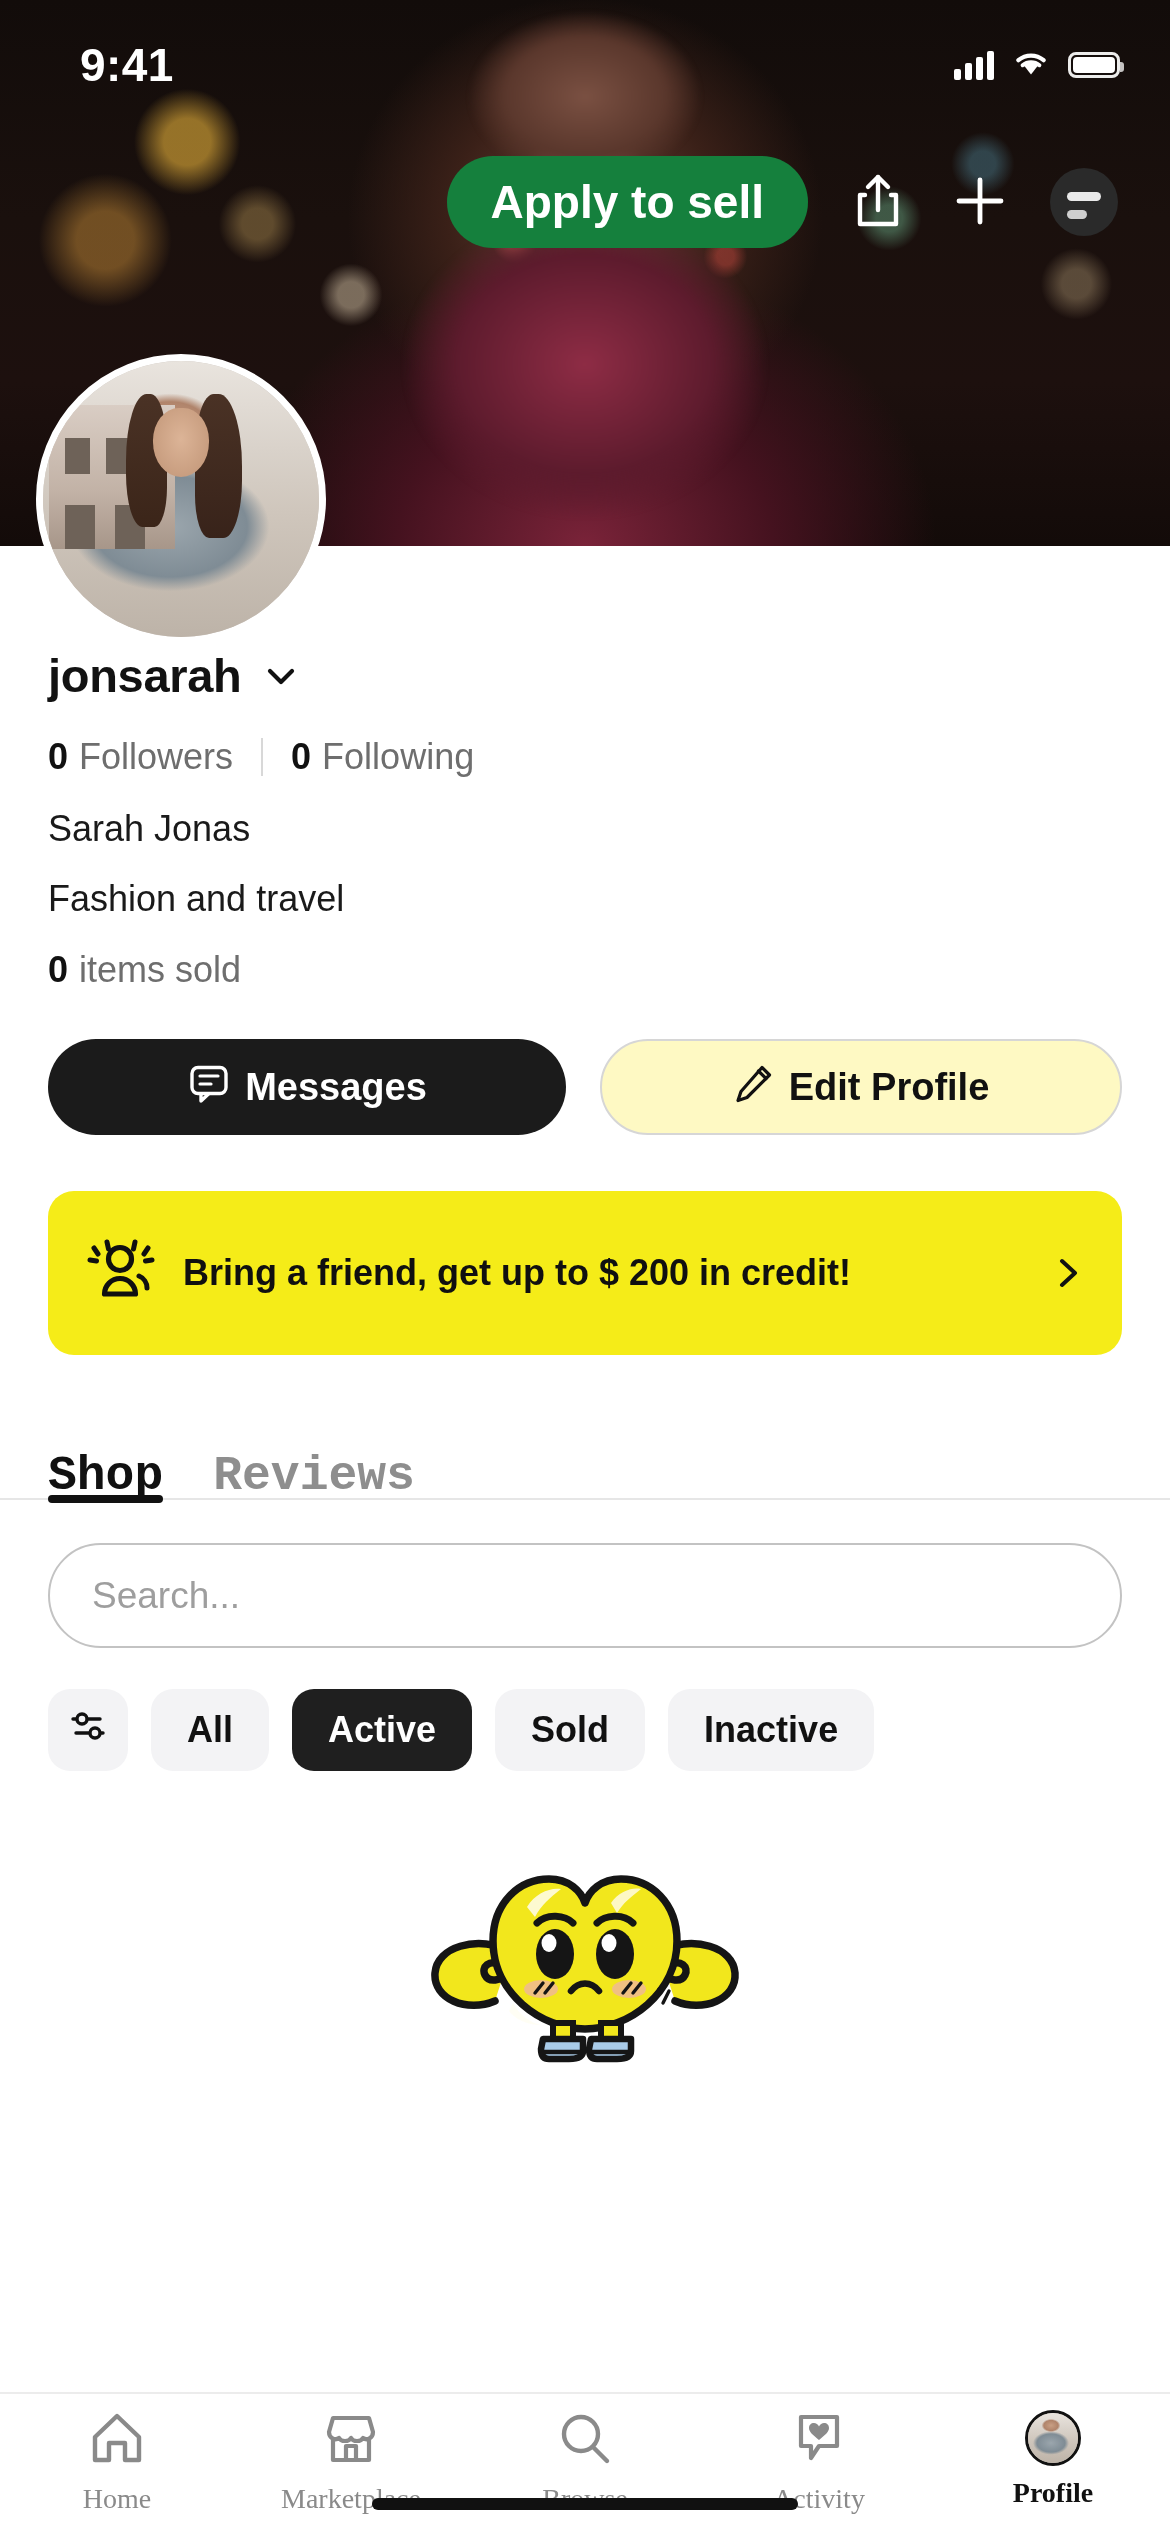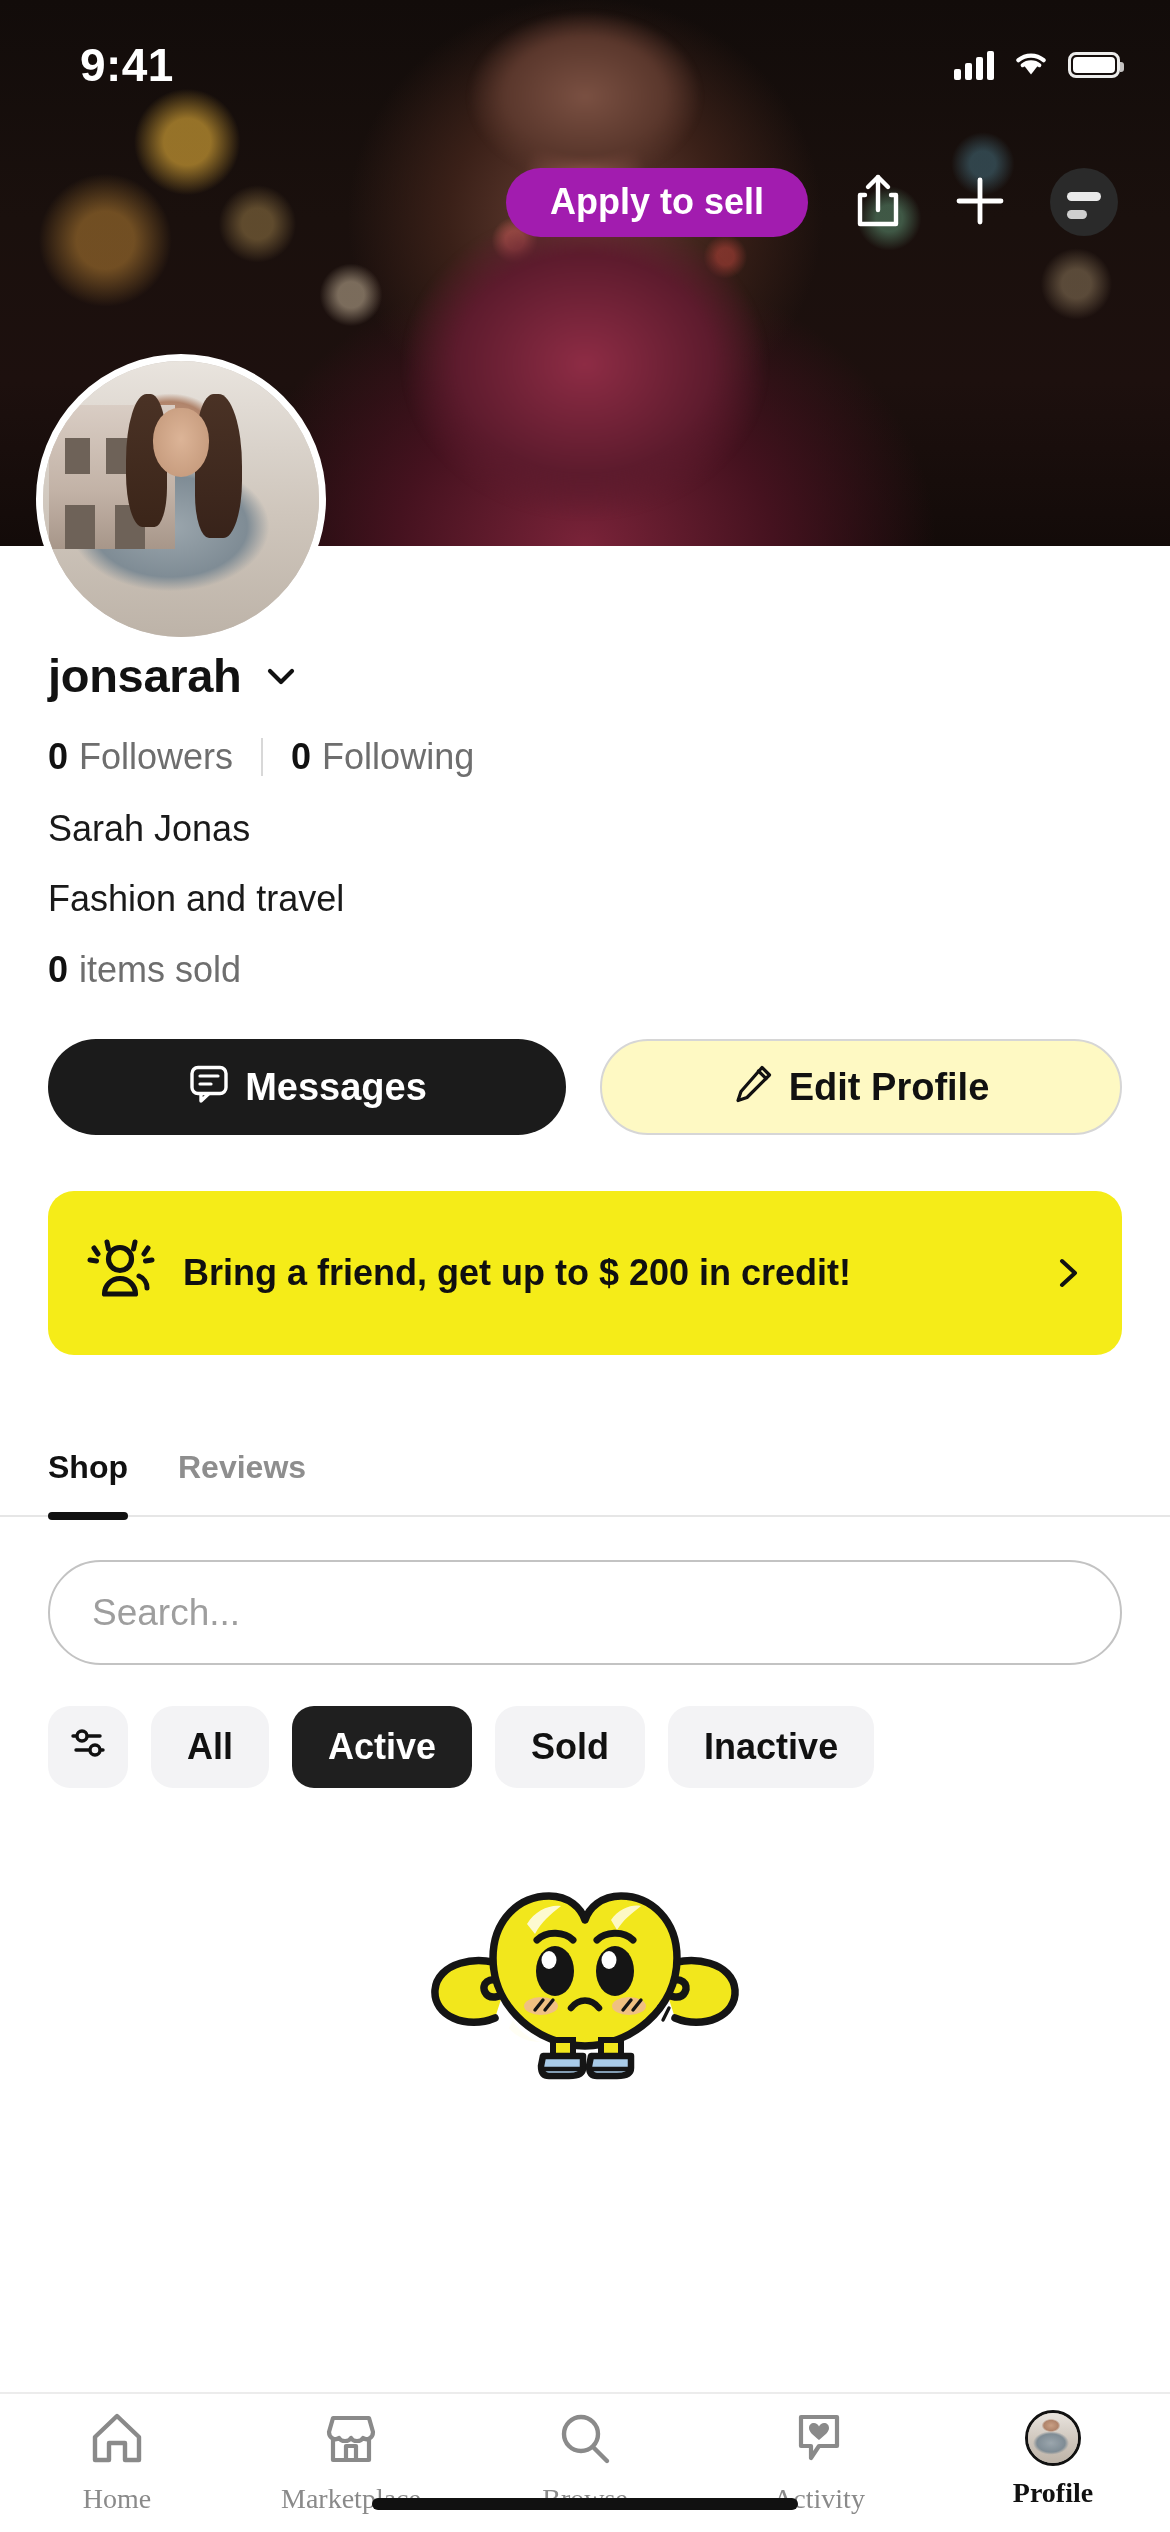--- a/index.html
+++ b/index.html
@@ -74,23 +74,23 @@
   }
   .battery span{ display:block; height:100%; width:100%; background:#fff; border-radius:4px; }
 
   
   .header-actions {
     position:absolute; top:156px; left:0; width:1170px; height:92px;
     display:flex; align-items:center; justify-content:flex-end;
     gap:38px; padding-right:52px; z-index:6;
   }
   .apply-pill {
-    background:#a21caf; color:#fff; border:none;
-    font-family:inherit; font-size:36px; font-weight:700;
-    padding:0 44px; height:69px; border-radius:46px;
+    background:#15803d; color:#fff; border:none;
+    font-family:inherit; font-size:46px; font-weight:700;
+    padding:0 44px; height:92px; border-radius:46px;
     display:flex; align-items:center; cursor:pointer;
   }
   .icon-btn {
     width:64px; height:64px; display:flex; align-items:center; justify-content:center;
     background:transparent; border:none; cursor:pointer;
   }
   .avatar-menu {
     width:68px; height:68px; border-radius:50%;
     background:#2a2a2a; overflow:hidden; position:relative; cursor:pointer;
     display:flex; align-items:center; justify-content:center;
@@ -182,22 +182,22 @@
   .ref-text {
     flex:1; font-size:36px; font-weight:700; line-height:1.28; color:#101010;
   }
   .ref-chev { width:34px; height:34px; flex-shrink:0; margin-right:8px; }
 
   
   .tabs {
     display:flex; gap:50px; padding:94px 0 0 48px; position:relative;
   }
   .tab {
-    font-size:32px; font-weight:700; color:#8e8e8e; padding-bottom:34px;
-    cursor:pointer; position:relative; background:none; border:none; font-family:Liberation Sans, sans-serif;
+    font-size:48px; font-weight:700; color:#8e8e8e; 
+    cursor:pointer; position:relative; background:none; border:none; font-family:Liberation Mono, monospace;
   }
   .tab.active { color:#111; }
   .tab.active::after {
     content:""; position:absolute; left:0; right:0; bottom:0; height:8px;
     background:#111; border-radius:4px;
   }
   .tabs-rule {
     position:absolute; left:0; right:0; bottom:3px; height:2px; background:#e6e6e6; z-index:-1;
   }
 

